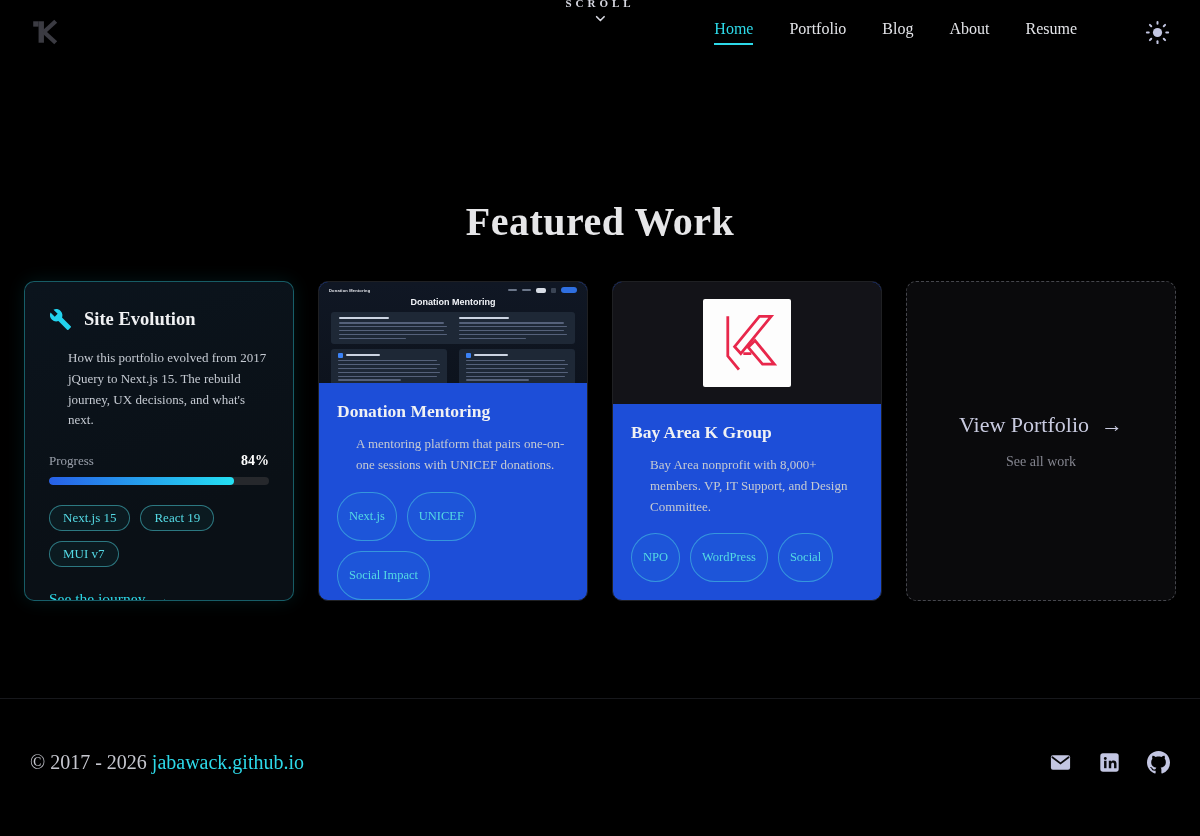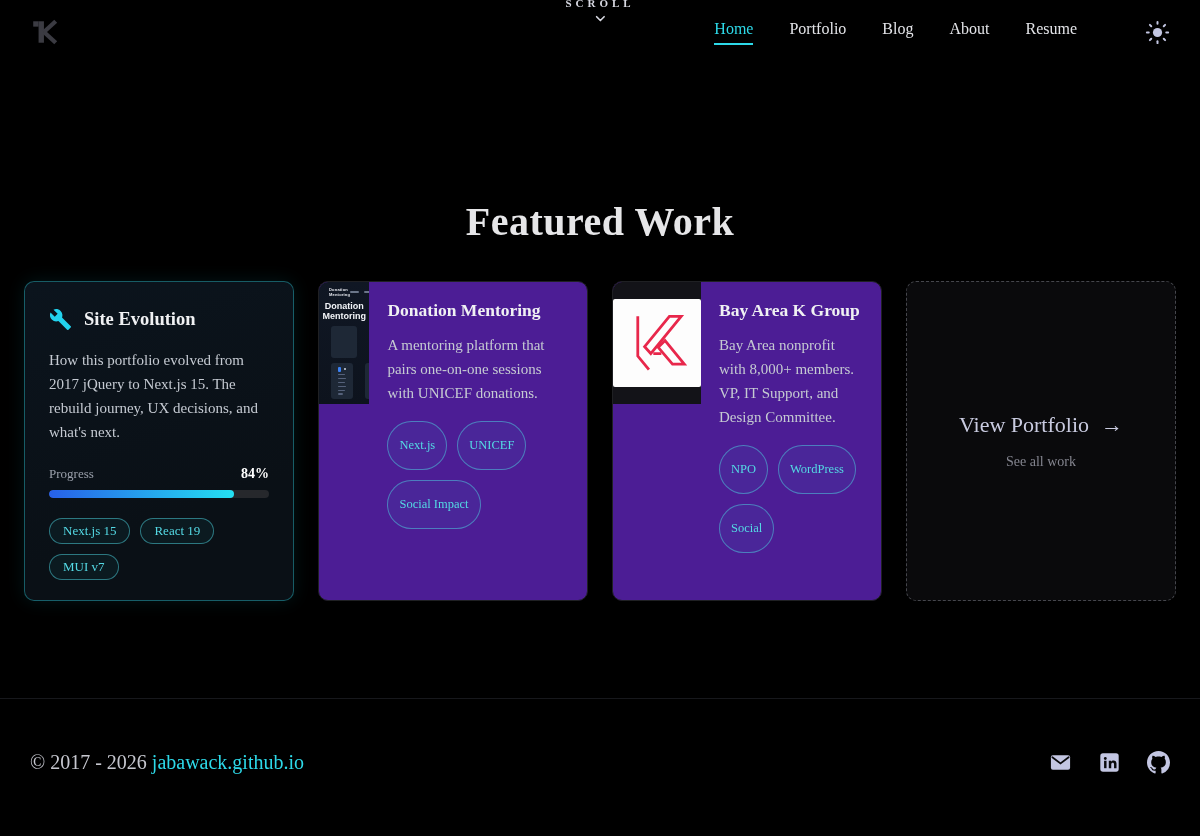--- a/index.html
+++ b/index.html
@@ -68,21 +68,21 @@
   }
   .card-feature {
     background:linear-gradient(160deg,#0b141d 0%,#0a1016 70%);
     border:1px solid rgba(45,217,232,.38);
     box-shadow:0 0 18px rgba(34,211,238,.10);
     padding:26px 24px;
   }
   .title-row { display:flex; align-items:center; gap:12px; }
   .card h3 { font-size:18.5px; font-weight:700; color:#f0f1f3; }
   .card .desc {
-    margin-top:17px; font-size:15px; line-height:1.6; color:#c5cad2;
+    margin-top:17px; font-size:13px; line-height:1.6; color:#c5cad2;margin-left:19px;
   }
   .progress-head {
     margin-top:22px; display:flex; justify-content:space-between; align-items:flex-start;
   }
   .progress-label { font-size:13px; color:#9aa0ab; }
   .progress-value { font-size:14px; font-weight:700; color:#fff; }
   .progress-track {
     margin-top:8px; height:8px; background:#26282c; border-radius:99px; overflow:hidden; cursor:default;
   }
   .progress-fill {
@@ -94,22 +94,22 @@
     font-size:13px; color:#54d9e4;
     border:1px solid rgba(78,216,226,.5);
     background:rgba(34,211,238,.05);
     padding:4px 13px; border-radius:999px; white-space:nowrap;
   }
   .card-link {
     margin-top:23px; display:flex; align-items:center; gap:9px;
     color:#2dd9e8; font-size:15.5px; text-decoration:none; cursor:pointer;
   }
   .card-project {
-    background:#4c1d95; border:1px solid #1f2023;
-    display:flex; flex-direction:row; cursor:pointer;
+    background:#1d4ed8; border:1px solid #1f2023;
+    display:flex; flex-direction:column; cursor:pointer;
   }
   .card-project .content { padding:18px 18px 0; }
   .card-project h3 { font-size:17.5px; }
   .card-project .desc { margin-top:12px; }
   .card-project .tags { margin-top:16px; }
   .card-project .tag { font-size:12.5px; padding:16px 11px; }
 
   
   .thumb2 {
     height:122px; background:linear-gradient(#101724,#0d131d);

